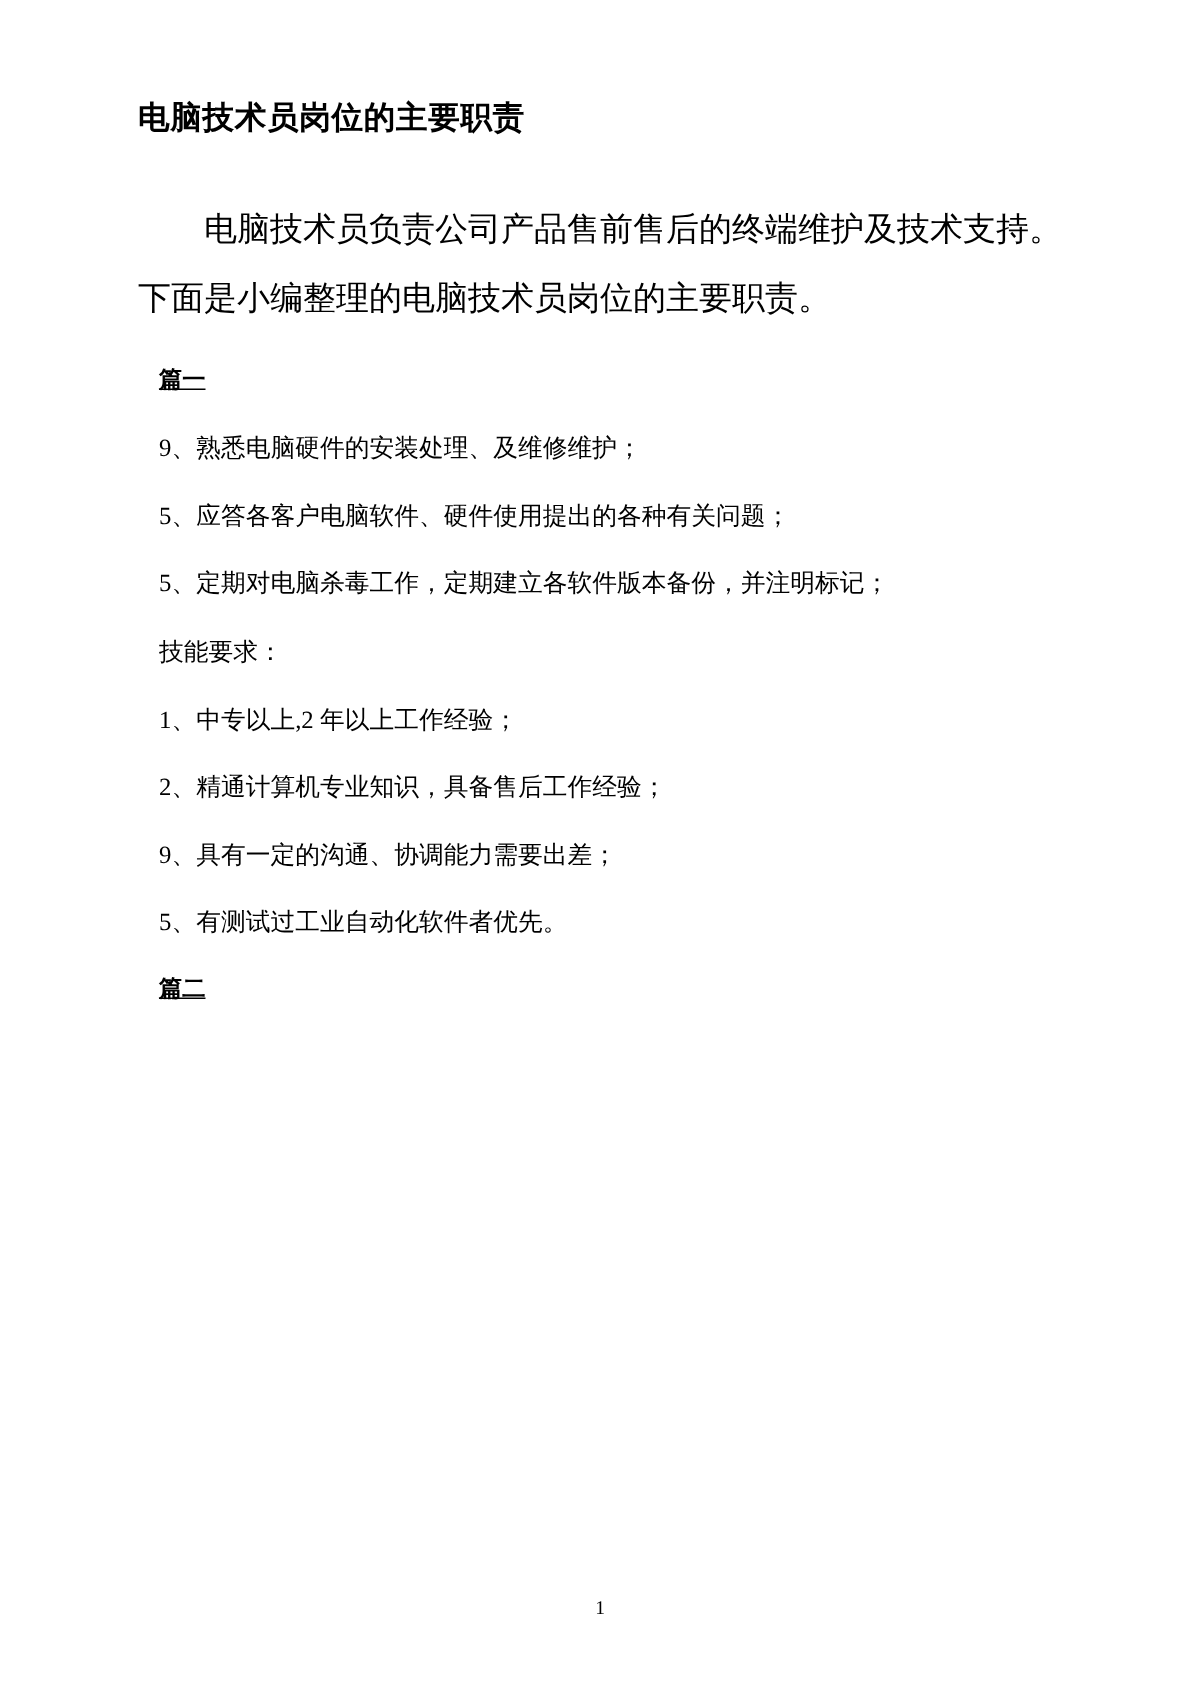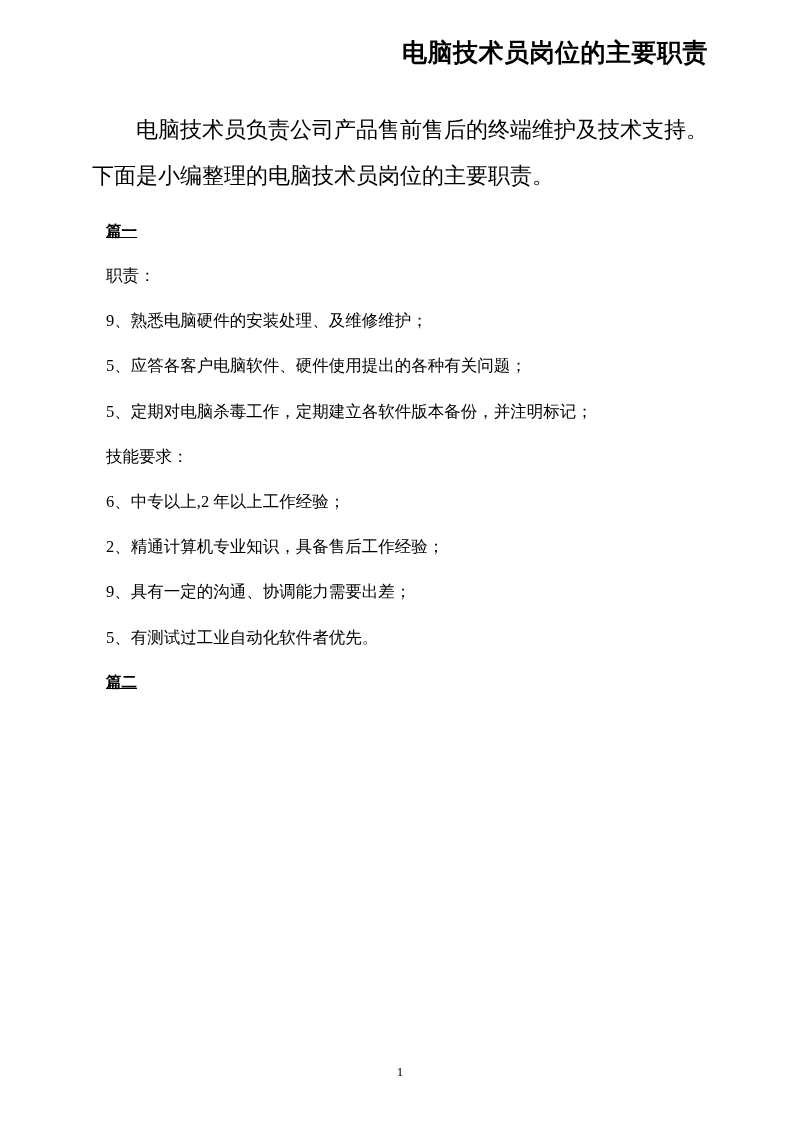--- a/index.html
+++ b/index.html
@@ -17,23 +17,23 @@
     position: relative;
     width: 800px;
     height: 1132px;
     box-sizing: border-box;
     padding: 0 92px;
     background: #ffffff;
     overflow: hidden;
   }
   .doc-title {
     margin: 0;
-    padding-top: 36px;
-    text-align: right;
-    font-size: 25px;
+    padding-top: 64px;
+    text-align: left;
+    font-size: 21px;
     font-weight: bold;
     letter-spacing: 0.5px;
     font-family: "Liberation Sans", "DejaVu Sans", sans-serif;
   }
   .intro {
     margin: 0;
     padding-top: 38px;
     font-size: 22px;
     line-height: 2.1;
     text-indent: 2em;
@@ -70,26 +70,25 @@
 <body>
 
 <div class="page">
 
   <h1 class="doc-title">电脑技术员岗位的主要职责</h1>
 
   <p class="intro">电脑技术员负责公司产品售前售后的终端维护及技术支持。下面是小编整理的电脑技术员岗位的主要职责。</p>
 
   <div class="body-block">
       <p class="para bold">篇一</p>
-      <p class="para">职责：</p>
       <p class="para">9、熟悉电脑硬件的安装处理、及维修维护；</p>
       <p class="para">5、应答各客户电脑软件、硬件使用提出的各种有关问题；</p>
       <p class="para">5、定期对电脑杀毒工作，定期建立各软件版本备份，并注明标记；</p>
       <p class="para">技能要求：</p>
-      <p class="para">6、中专以上,2 年以上工作经验；</p>
+      <p class="para">1、中专以上,2 年以上工作经验；</p>
       <p class="para">2、精通计算机专业知识，具备售后工作经验；</p>
       <p class="para">9、具有一定的沟通、协调能力需要出差；</p>
       <p class="para">5、有测试过工业自动化软件者优先。</p>
       <p class="para bold">篇二</p>
     </div>
 
   <div class="page-number">1</div>
 </div>
 
 </body></html>

